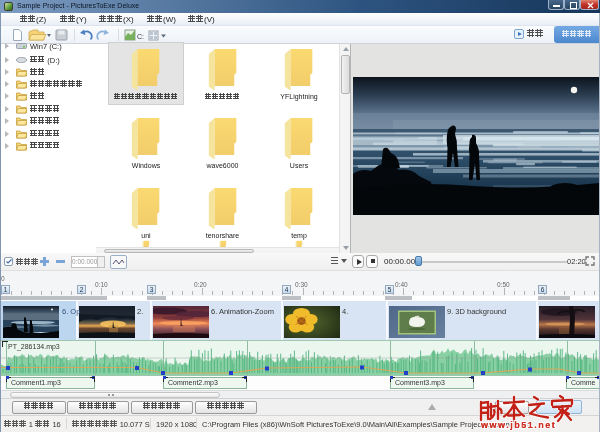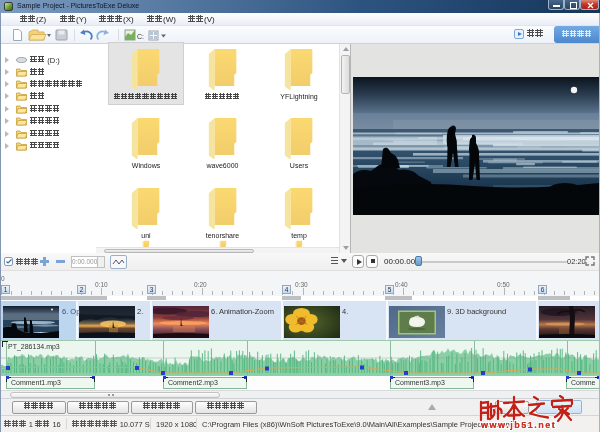--- a/index.html
+++ b/index.html
@@ -160,20 +160,28 @@
       </div>
   <div class="abs" style="left:527px;top:3px;font-size:8.5px;color:#222"><span class="k"></span><span class="k"></span></div>
 
   <div class="abs" style="left:554px;top:0px;width:46px;height:17px;background:linear-gradient(#74a9e4,#4c87cd);border-radius:3px 0 0 3px;">
      <div style="position:absolute;left:8px;top:4px;font-size:7.5px;color:#fff"><span class="k"></span><span class="k"></span><span class="k"></span><span class="k"></span></div>
   </div>
 </div>
 
 <div class="abs" id="main">
   <div id="tree">
+        <div class="trow" style="top:-3.200000000000003px">
+          <div class="ar"></div>
+          <svg class="tico" width="11" height="10" viewBox="0 0 11 10">
+            <rect x="0.5" y="2.5" width="10" height="5" rx="1" fill="#cdd3da" stroke="#8a929c" stroke-width="0.8"></rect>
+            <rect x="7" y="5" width="2" height="1.5" fill="#6abf3a"></rect>
+          </svg>
+          <div class="lb">Win7 (C:)</div>
+        </div>
         <div class="trow" style="top:10.600000000000001px">
           <div class="ar"></div>
           <svg class="tico" width="11" height="10" viewBox="0 0 11 10">
             <ellipse cx="5.5" cy="5" rx="5" ry="2.5" fill="#d8dde2" stroke="#8a929c" stroke-width="0.8"></ellipse>
           </svg>
           <div class="lb"><span class="k"></span><span class="k"></span> (D:)</div>
         </div>
         <div class="trow" style="top:23.400000000000006px">
           <div class="ar"></div>
           <svg class="tico" width="11" height="10" viewBox="0 0 11 10">

